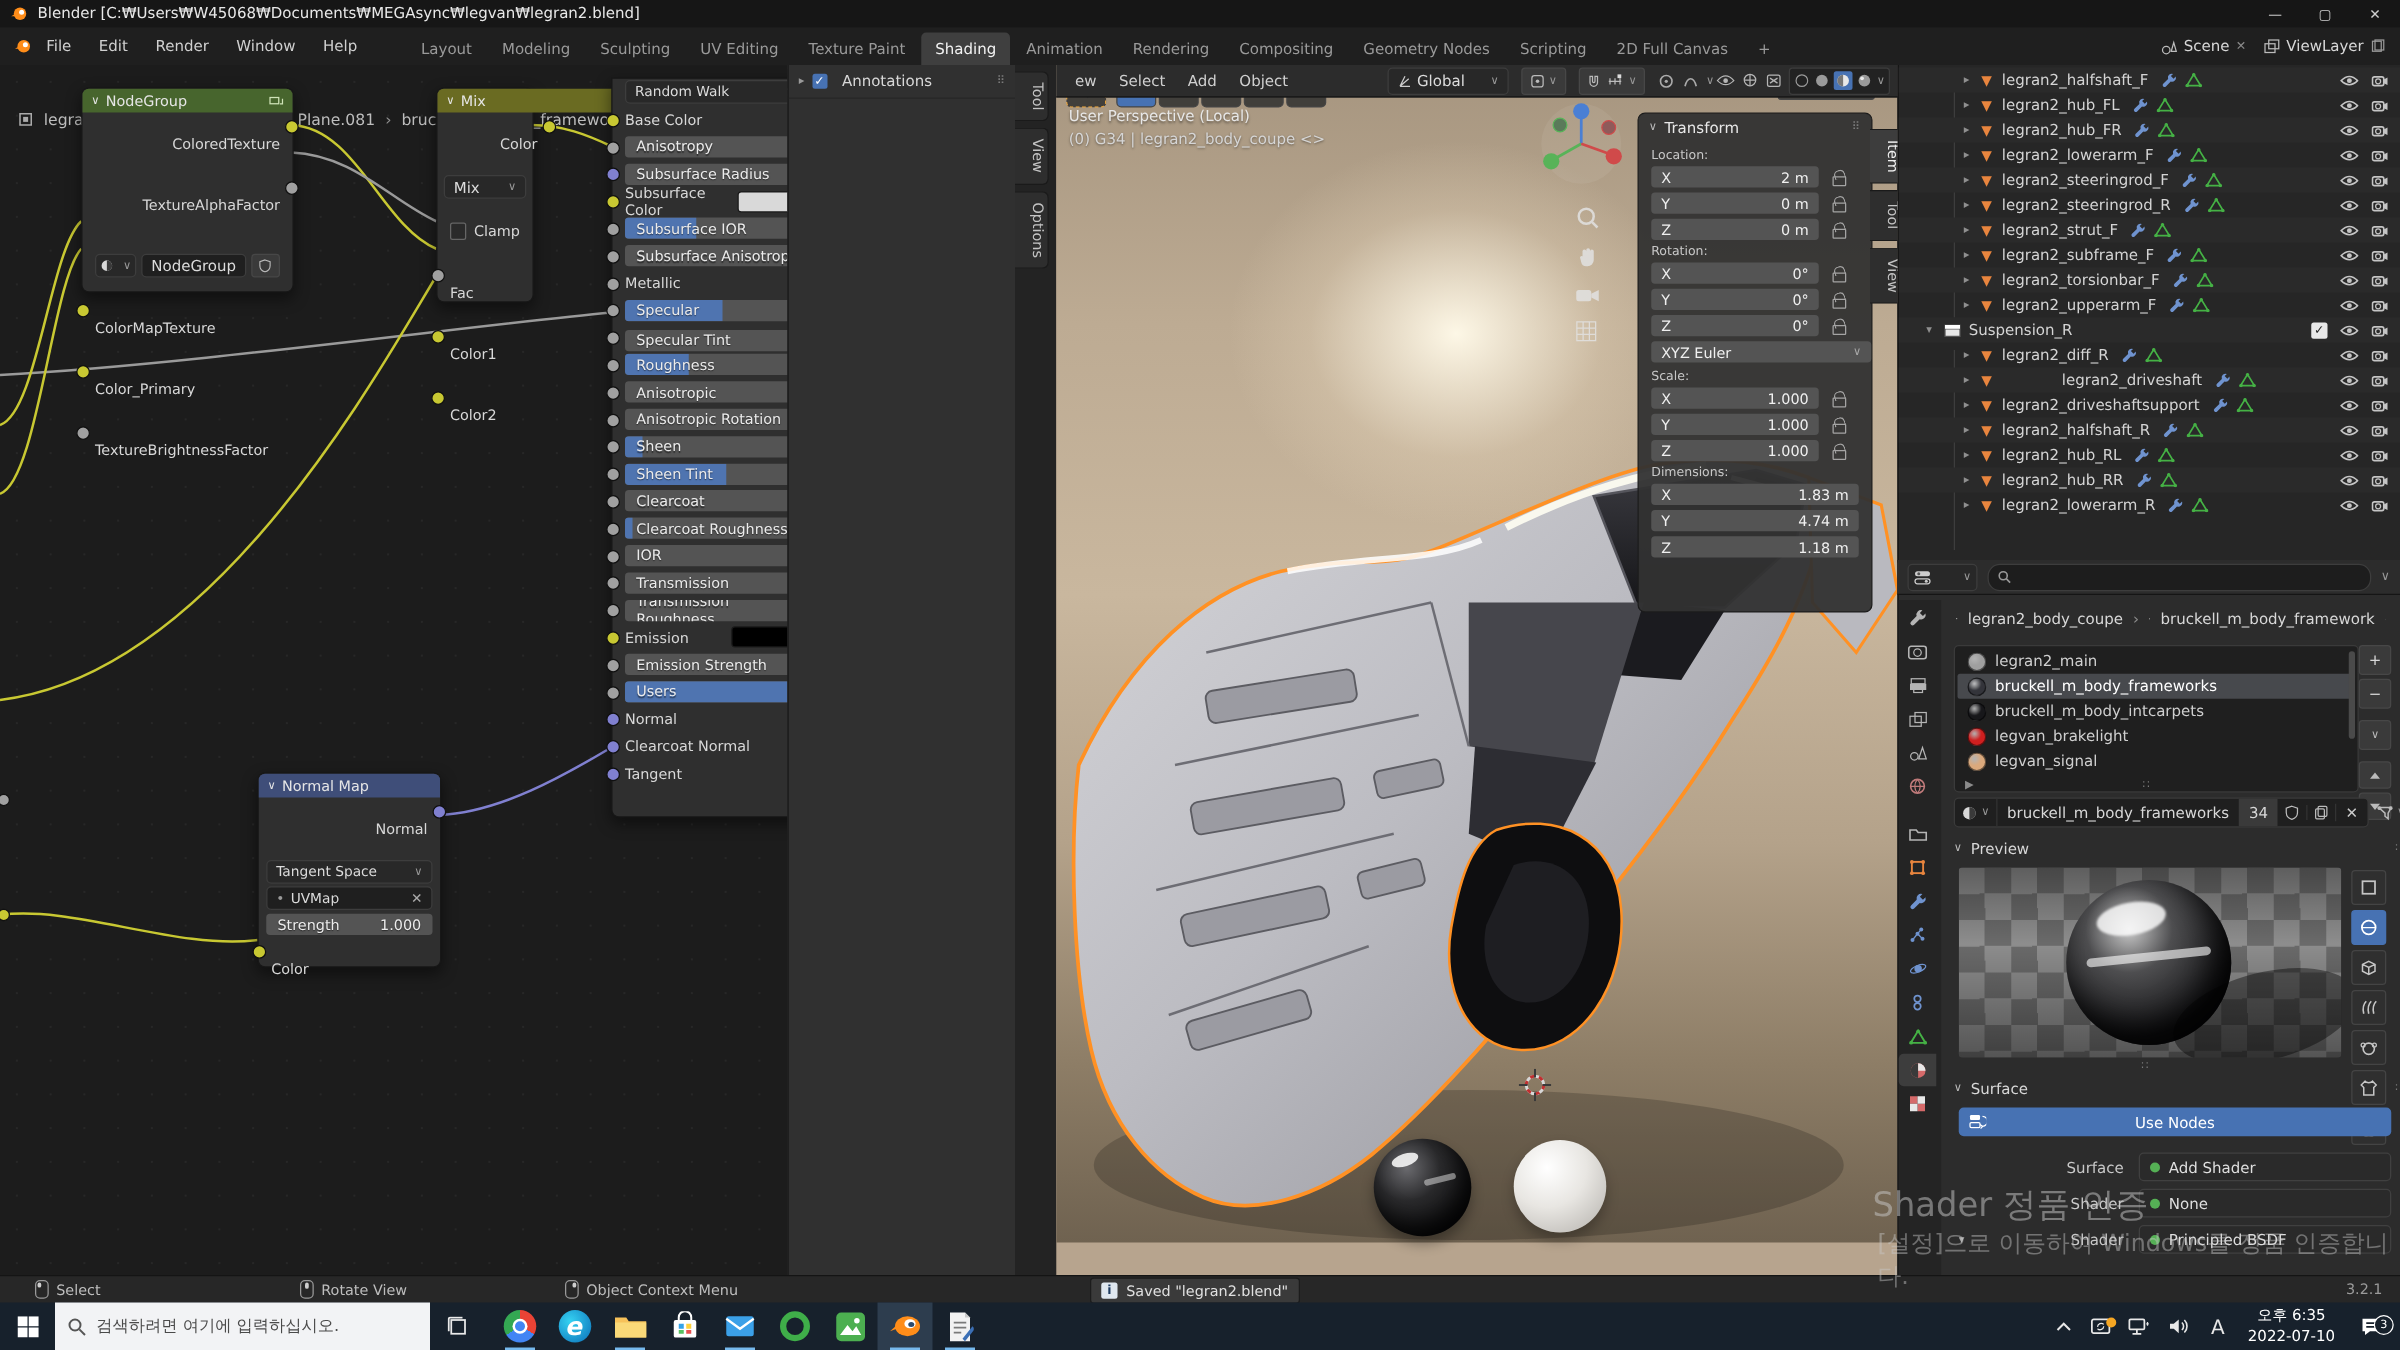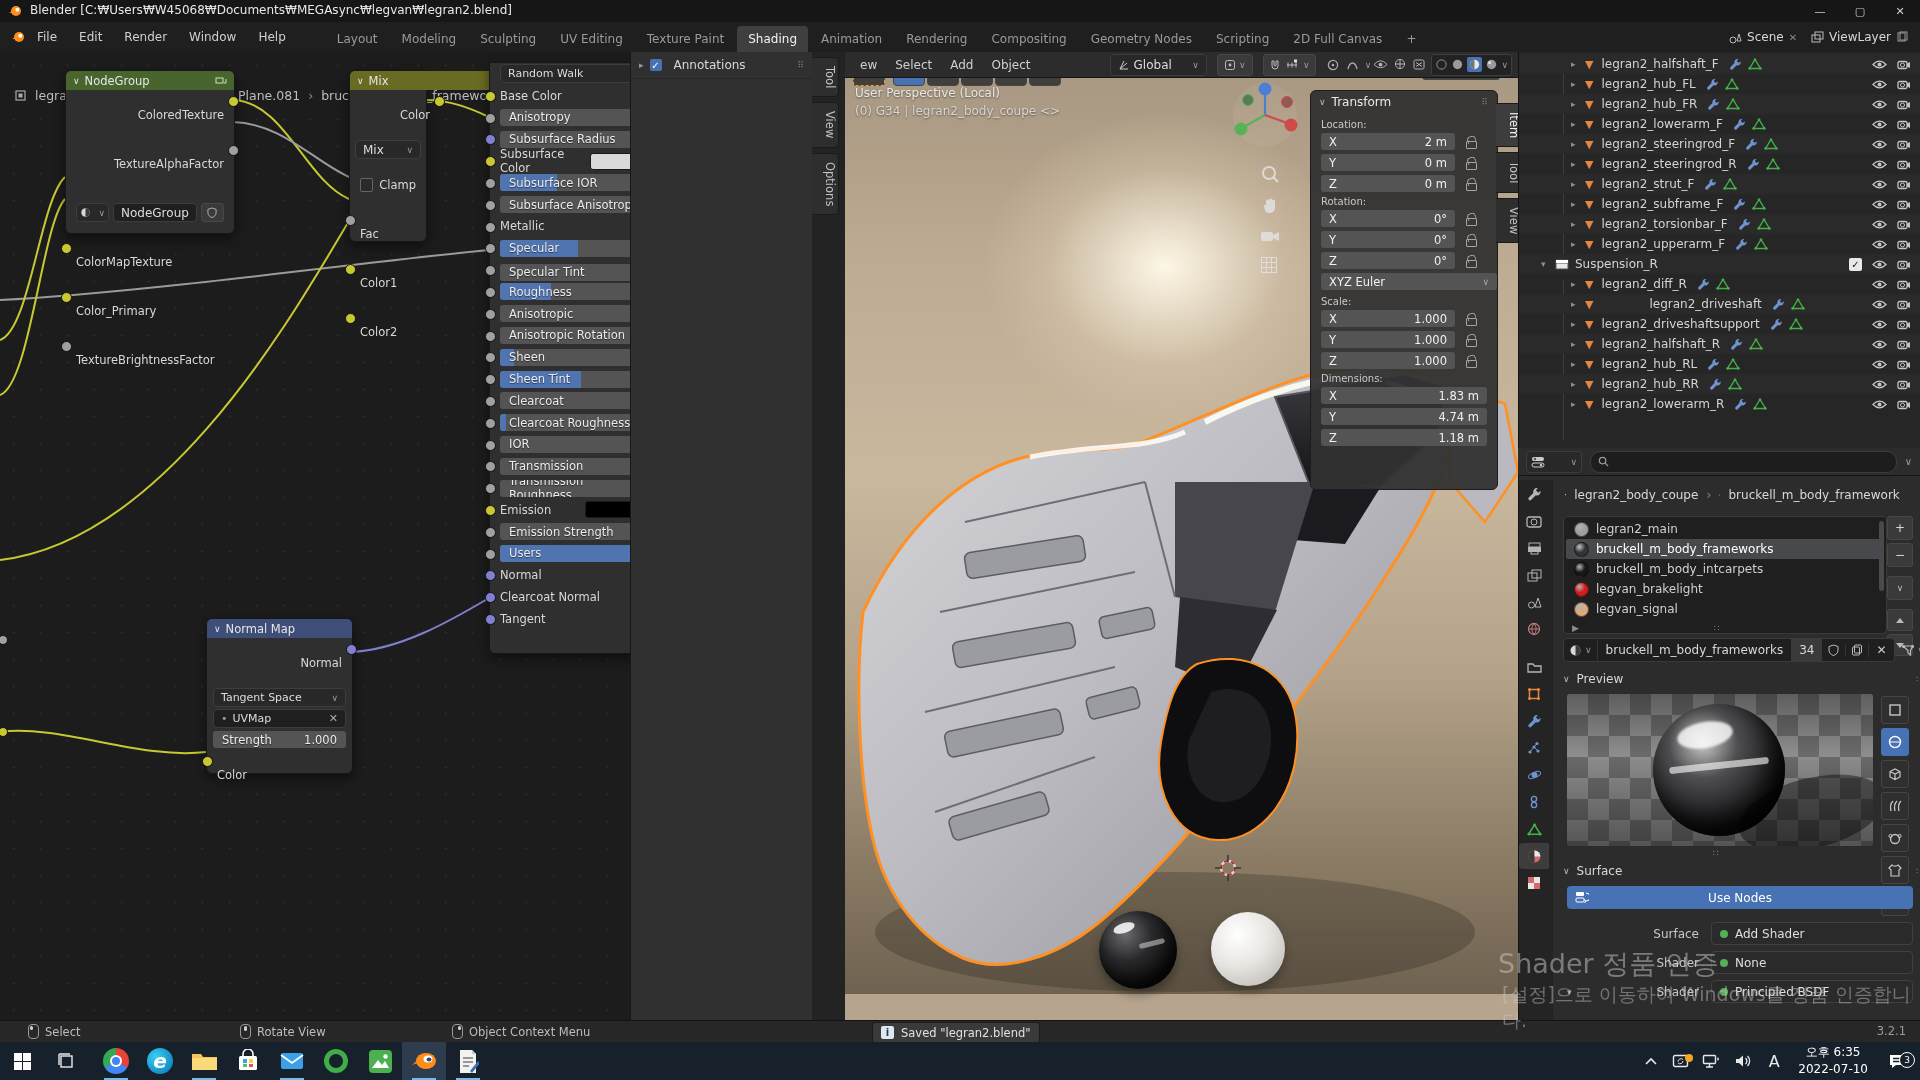--- a/index.html
+++ b/index.html
@@ -1856,20 +1856,27 @@
 
 <div class="abs row" id="taskbar">
   <div class="tb-ico">
     <svg width="17" height="17" viewBox="0 0 17 17">
         <rect x="0" y="0" width="8" height="8" fill="#fff"></rect>
         <rect x="9" y="0" width="8" height="8" fill="#fff"></rect>
         <rect x="0" y="9" width="8" height="8" fill="#fff"></rect>
         <rect x="9" y="9" width="8" height="8" fill="#fff"></rect>
       </svg>
   </div>
+  <div id="search-box" style="width:300px;height:38px;box-sizing:border-box">
+    <svg width="15" height="15" viewBox="0 0 15 15">
+        <circle cx="6" cy="6" r="4.4" fill="none" stroke="#555" stroke-width="1.6"></circle>
+        <line x1="9.5" y1="9.5" x2="14" y2="14" stroke="#555" stroke-width="1.6"></line>
+      </svg>
+    <span style="color:#4a4a4a">검색하려면 여기에 입력하십시오.</span>
+  </div>
   <div class="tb-ico">
     <svg width="19" height="17" viewBox="0 0 19 17">
         <rect x="4" y="3" width="11" height="11" fill="none" stroke="#eaeaea" stroke-width="1.4"></rect>
         <path d="M2 12 V2 a1 1 0 0 1 1-1 h10" fill="none" stroke="#eaeaea" stroke-width="1.4"></path>
       </svg>
   </div>
   <div class="row" id="taskbar-apps" style="margin-left:6px">
       <div class="tb-ico">
         <div style="width:26px;height:26px;border-radius:50%;background:conic-gradient(#ea4335 0 33%, #4285f4 0 66%, #34a853 0 100%);position:relative">
           <div style="position:absolute;left:7px;top:7px;width:12px;height:12px;border-radius:50%;background:#fff"></div>

